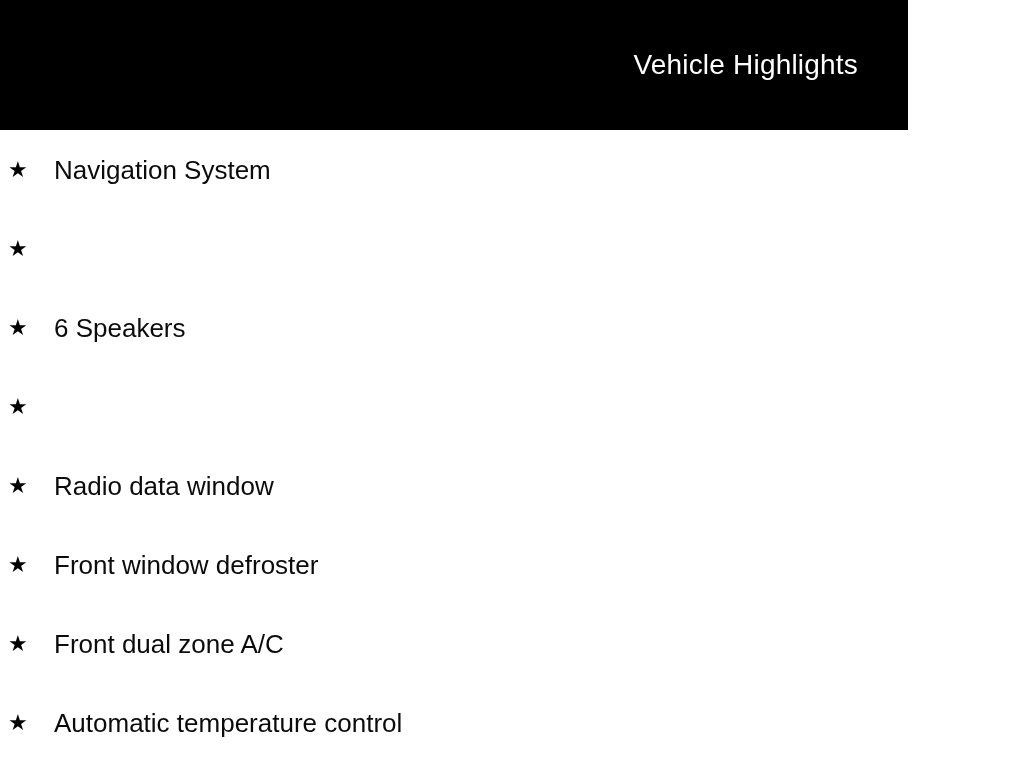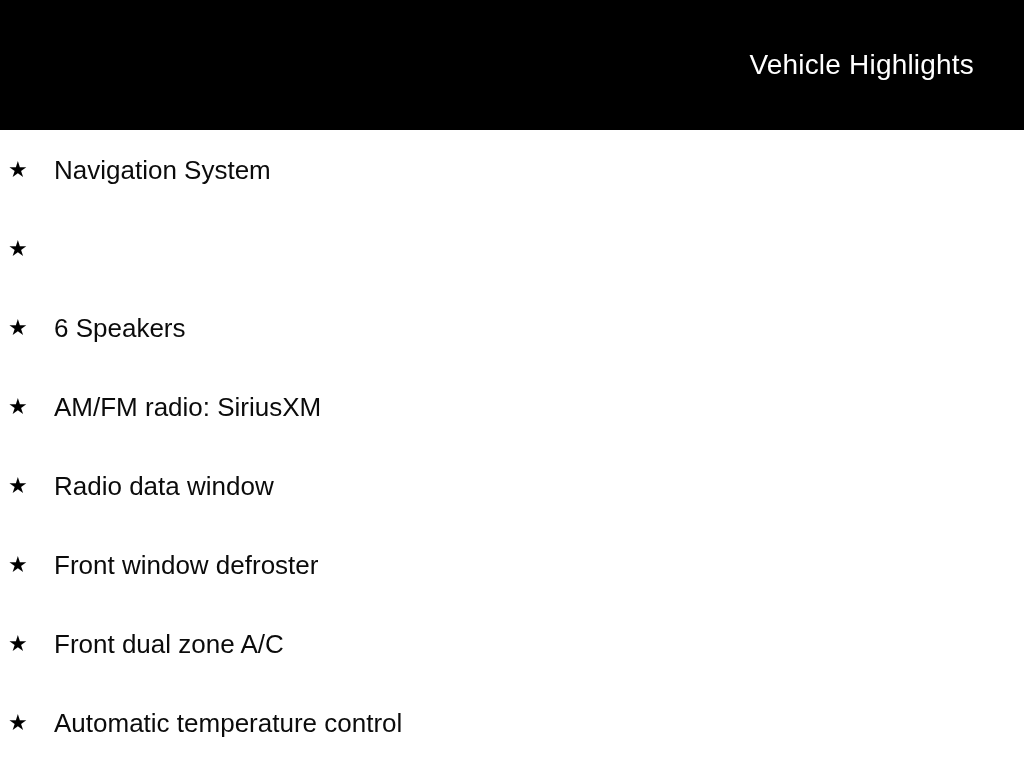--- a/index.html
+++ b/index.html
@@ -16,21 +16,21 @@
   .page {
     position: relative;
     width: 1024px;
     height: 768px;
     background: #ffffff;
   }
   .header-bar {
     position: absolute;
     top: 0;
     left: 0;
-    width: 1024px;
+    width: 908px;
     height: 130px;
     background: #000000;
   }
   .header-title {
     position: absolute;
     right: 50px;
     top: 47px;
     color: #ffffff;
     font-size: 28px;
     line-height: 36px;
@@ -86,21 +86,20 @@
     </li>
     <li class="highlight-item">
       <span class="star-icon">★</span>
     </li>
     <li class="highlight-item">
       <span class="star-icon">★</span>
       <span class="item-label">6 Speakers</span>
     </li>
     <li class="highlight-item">
       <span class="star-icon">★</span>
-      <span class="item-label">AM/FM radio: SiriusXM</span>
     </li>
     <li class="highlight-item">
       <span class="star-icon">★</span>
       <span class="item-label">Radio data window</span>
     </li>
     <li class="highlight-item">
       <span class="star-icon">★</span>
       <span class="item-label">Front window defroster</span>
     </li>
     <li class="highlight-item">

